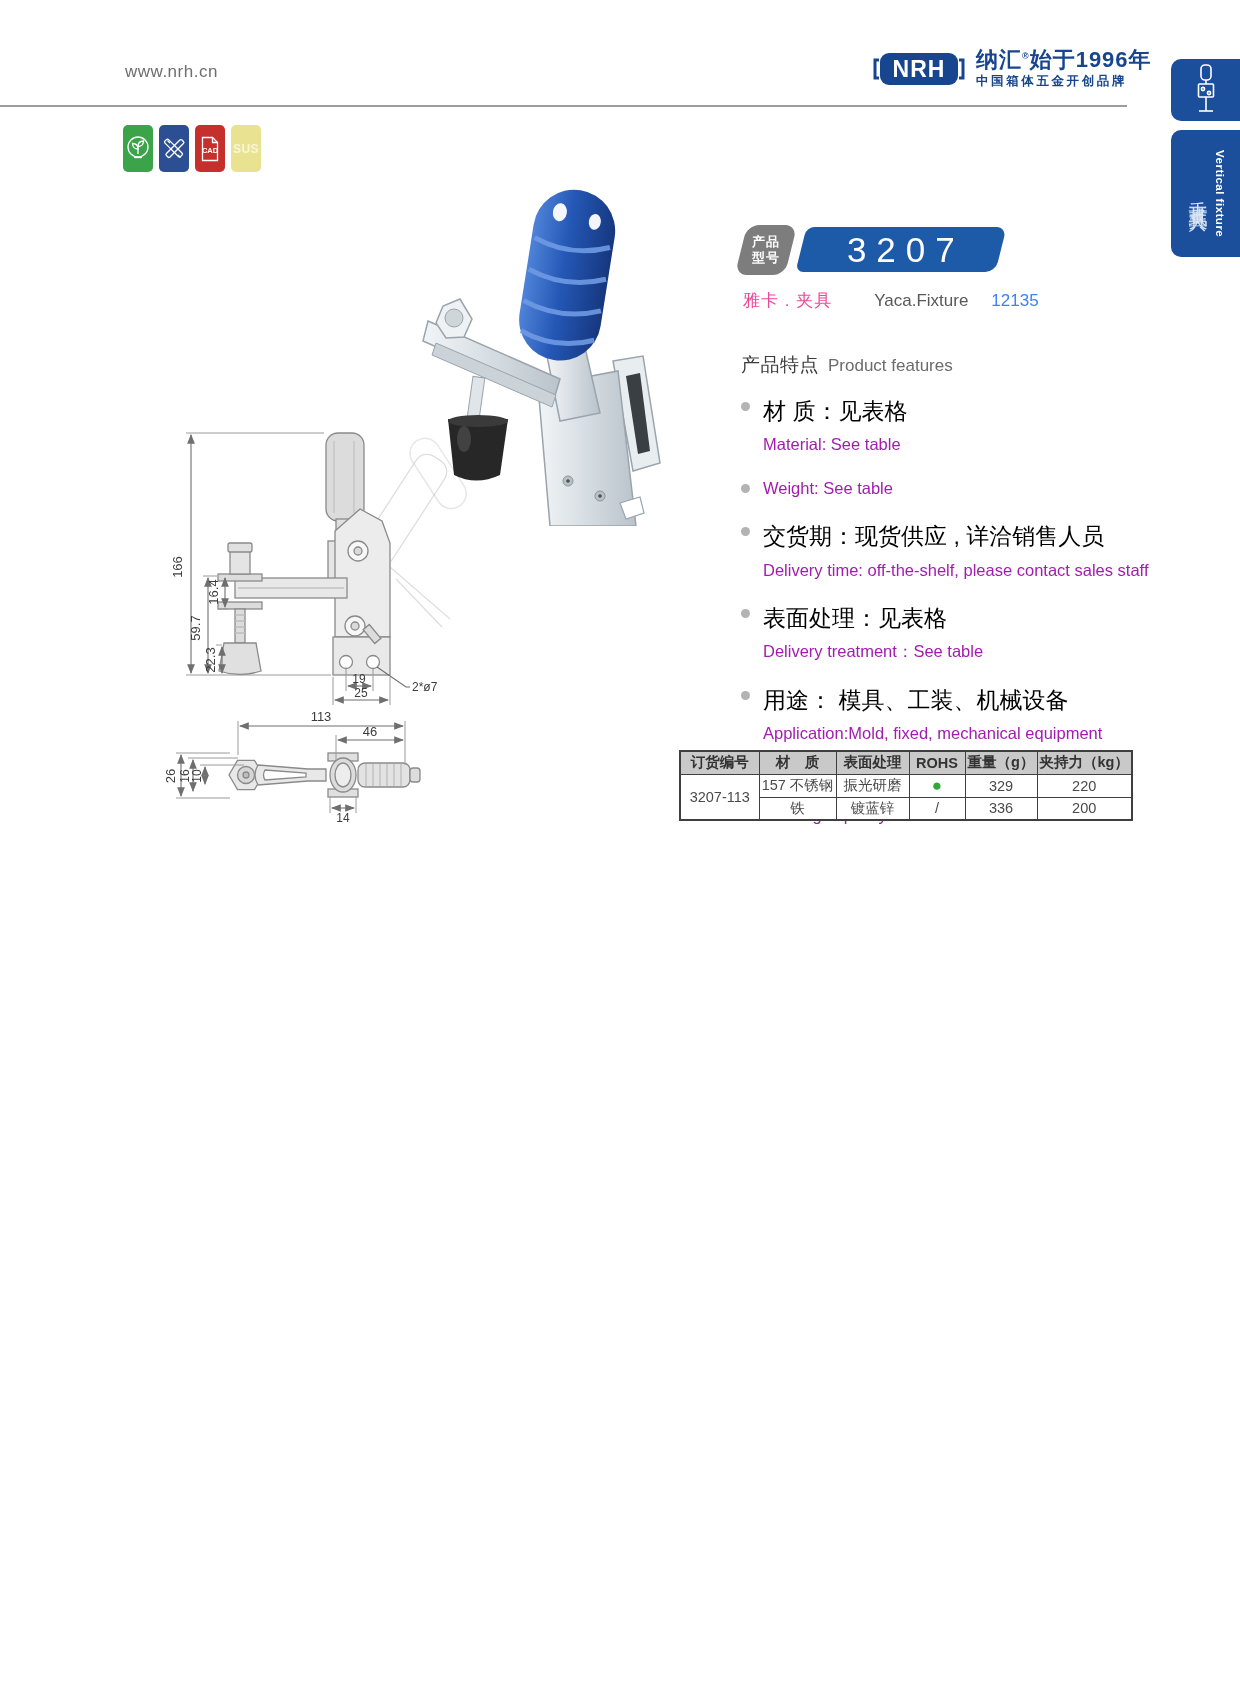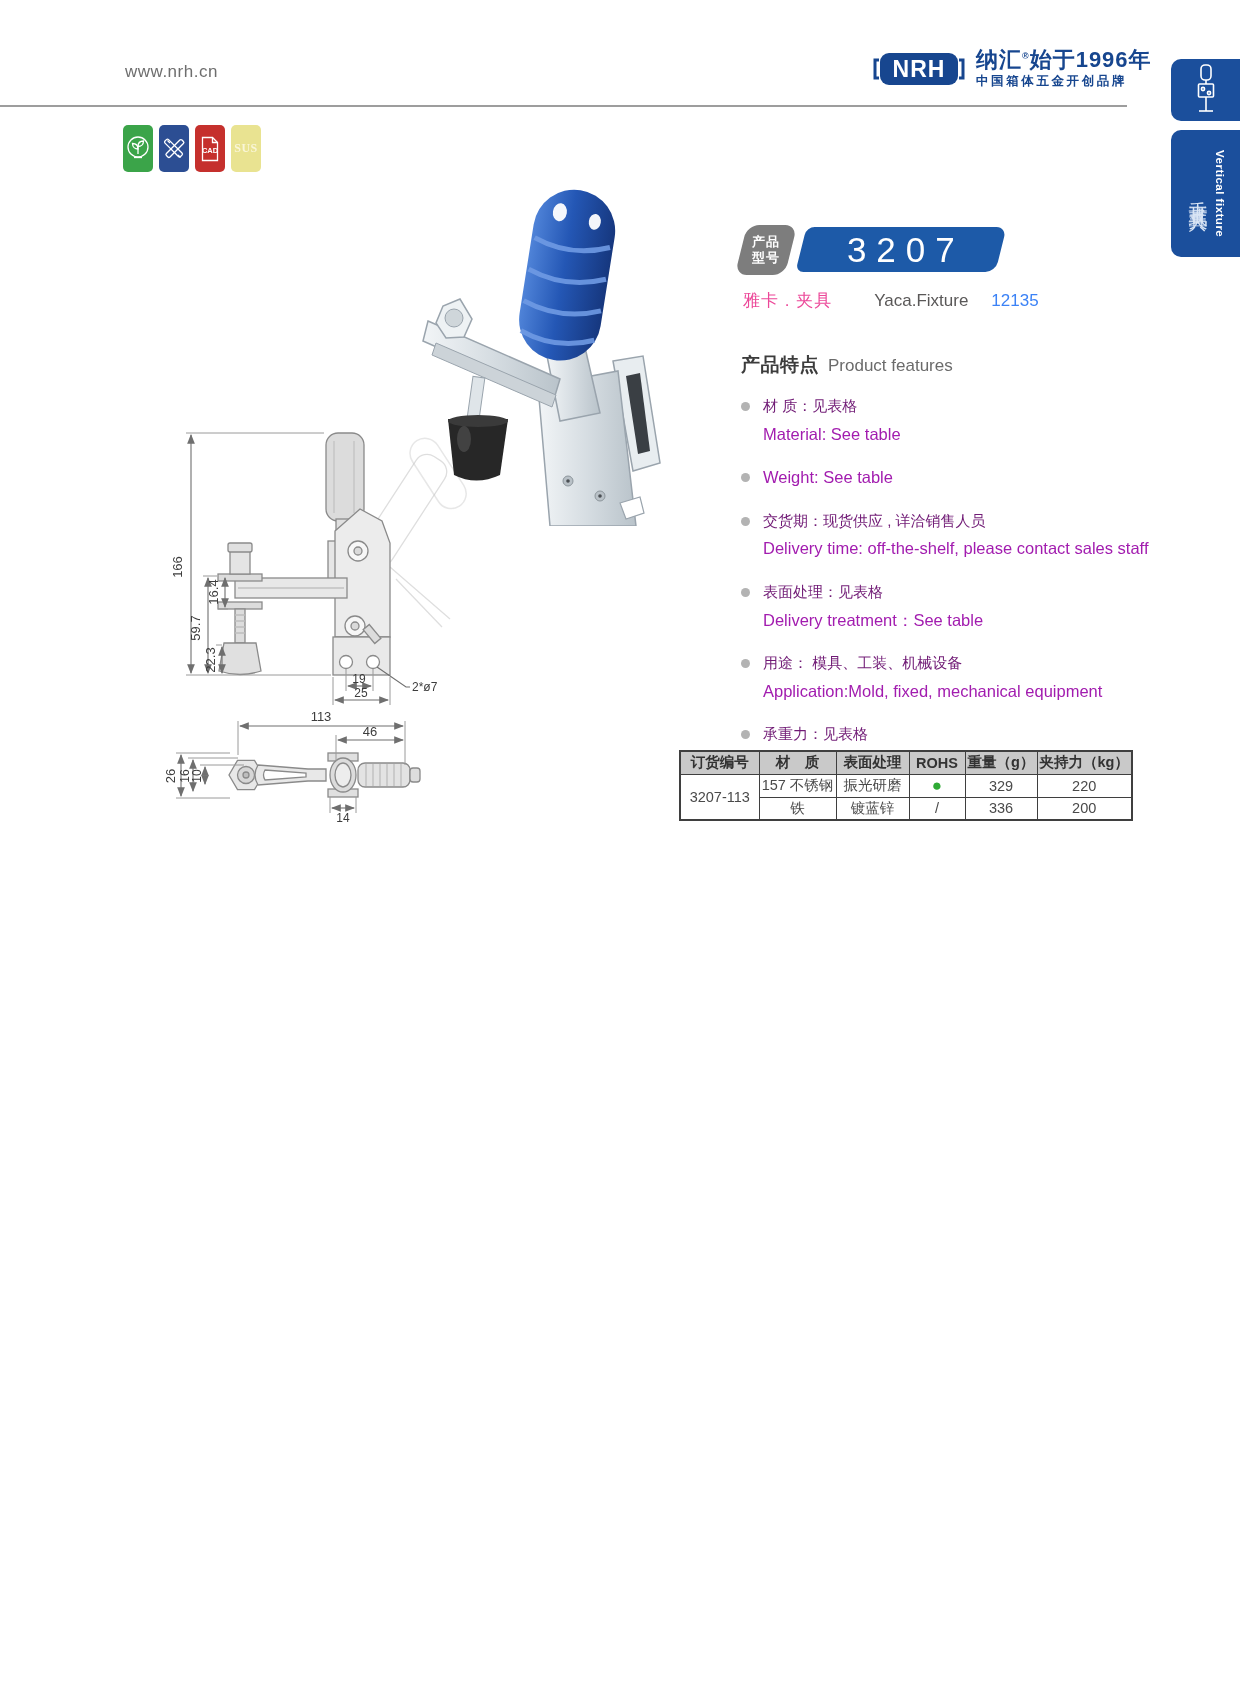--- a/index.html
+++ b/index.html
@@ -29,42 +29,42 @@
   .side-tab.label-tab{top:130px;height:127px;gap:3px;padding:10px 0;}
   .vtext-cn{writing-mode:vertical-rl;text-orientation:upright;font-size:19px;color:#d9e5f5;letter-spacing:3px;}
   .vtext-en{writing-mode:vertical-rl;font-size:11.5px;font-weight:bold;color:#ffffff;letter-spacing:.5px;}
   
   .cert-icons{position:absolute;left:123px;top:125px;display:flex;gap:6px;}
   .cert-icon{width:30px;height:47px;border-radius:5px;display:flex;align-items:center;justify-content:center;}
   .cert-icon.green{background:var(--icon-green);}
   .cert-icon.blue{background:var(--icon-blue);}
   .cert-icon.red{background:var(--icon-red);}
   .cert-icon.yellow{background:var(--icon-yellow);}
-  .sus-label{font-size:12px;font-weight:bold;color:#f9f6d8;letter-spacing:.5px;font-family:Liberation Serif, serif;}
+  .sus-label{font-size:12px;font-weight:bold;color:#f9f6d8;letter-spacing:.5px;}
   
   .badge-row{position:absolute;left:741px;top:225px;height:50px;}
   .badge-gray{position:absolute;left:0;top:0;width:50px;height:50px;background:var(--badge-gray);
     border-radius:12px;transform:skewX(-14deg);display:flex;align-items:center;justify-content:center;}
   .badge-gray .inner{transform:skewX(14deg);color:#fff;font-size:13px;font-weight:bold;
     line-height:1.2;text-align:center;letter-spacing:1px;}
   .badge-blue{position:absolute;left:60px;top:2px;width:200px;height:45px;background:var(--banner-blue);
     border-radius:8px 10px 10px 8px;transform:skewX(-14deg);display:flex;align-items:center;justify-content:center;}
   .badge-blue .inner{transform:skewX(14deg);color:#fff;font-size:35px;letter-spacing:10px;padding-left:10px;}
   .subtitle-row{position:absolute;left:743px;top:289px;display:flex;align-items:baseline;font-size:17px;}
   .subtitle-cn{color:#ec4899;letter-spacing:1px;}
   .subtitle-en{color:#5a5858;margin-left:42px;}
   .subtitle-code{color:#3b82f6;margin-left:23px;}
   
   .features{position:absolute;left:741px;top:352px;width:400px;}
   .features-title{display:flex;align-items:baseline;gap:9px;margin-bottom:18px;}
-  .features-title .cn{font-size:19px;font-weight:bold;color:#3c3c3c;letter-spacing:.5px;}
+  .features-title .cn{font-size:19px;font-weight:normal;color:#3c3c3c;letter-spacing:.5px;}
   .features-title .en{font-size:17px;color:#6b6b6b;}
   .feat-item{position:relative;padding-left:22px;margin-bottom:22px;}
   .feat-item .bullet{position:absolute;left:0;top:6px;width:9px;height:9px;border-radius:50%;background:#b3b3b3;}
-  .feat-item .cn{font-size:15px;color:#701a75;line-height:1.32;}
+  .feat-item .cn{font-size:23px;color:#000000;line-height:1.32;}
   .feat-item .en{font-size:16.5px;color:#a21caf;line-height:1.3;margin-top:8px;white-space:nowrap;}
   
   .front-view{position:absolute;left:158px;top:381px;}
   .top-view{position:absolute;left:158px;top:691px;}
   .photo{position:absolute;left:388px;top:181px;}
   .dim-label{font-size:13px;fill:#3d3d3d;}
   .dim-label-s{font-size:12px;fill:#3d3d3d;}
   
   .spec-table{position:absolute;left:679px;top:750px;border-collapse:collapse;table-layout:fixed;}
   .spec-table th,.spec-table td{border:1px solid #3f3f3f;text-align:center;vertical-align:middle;

